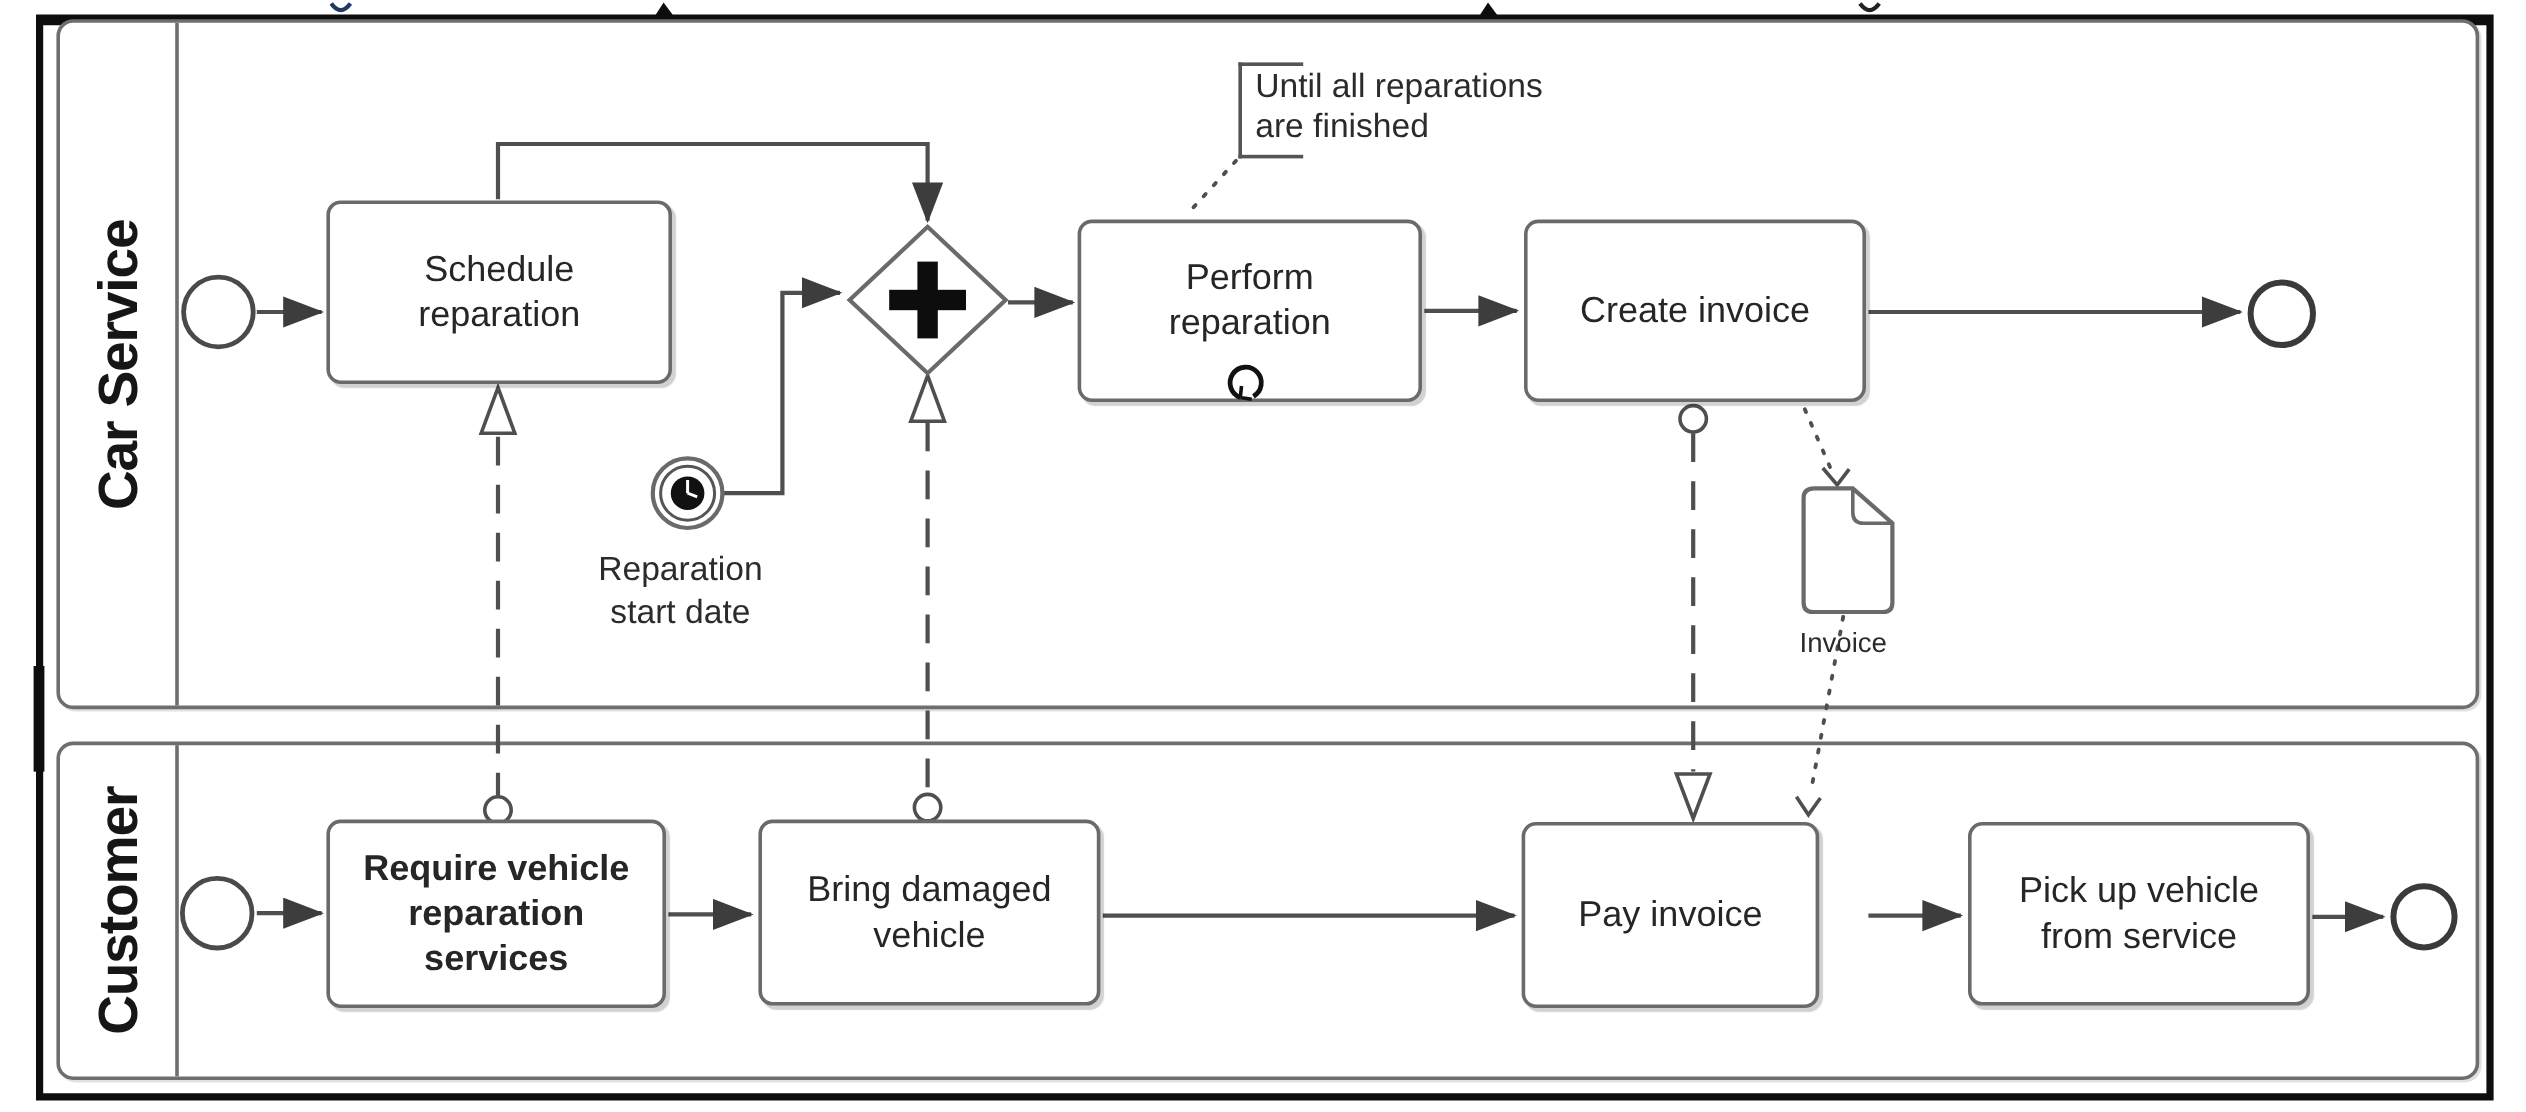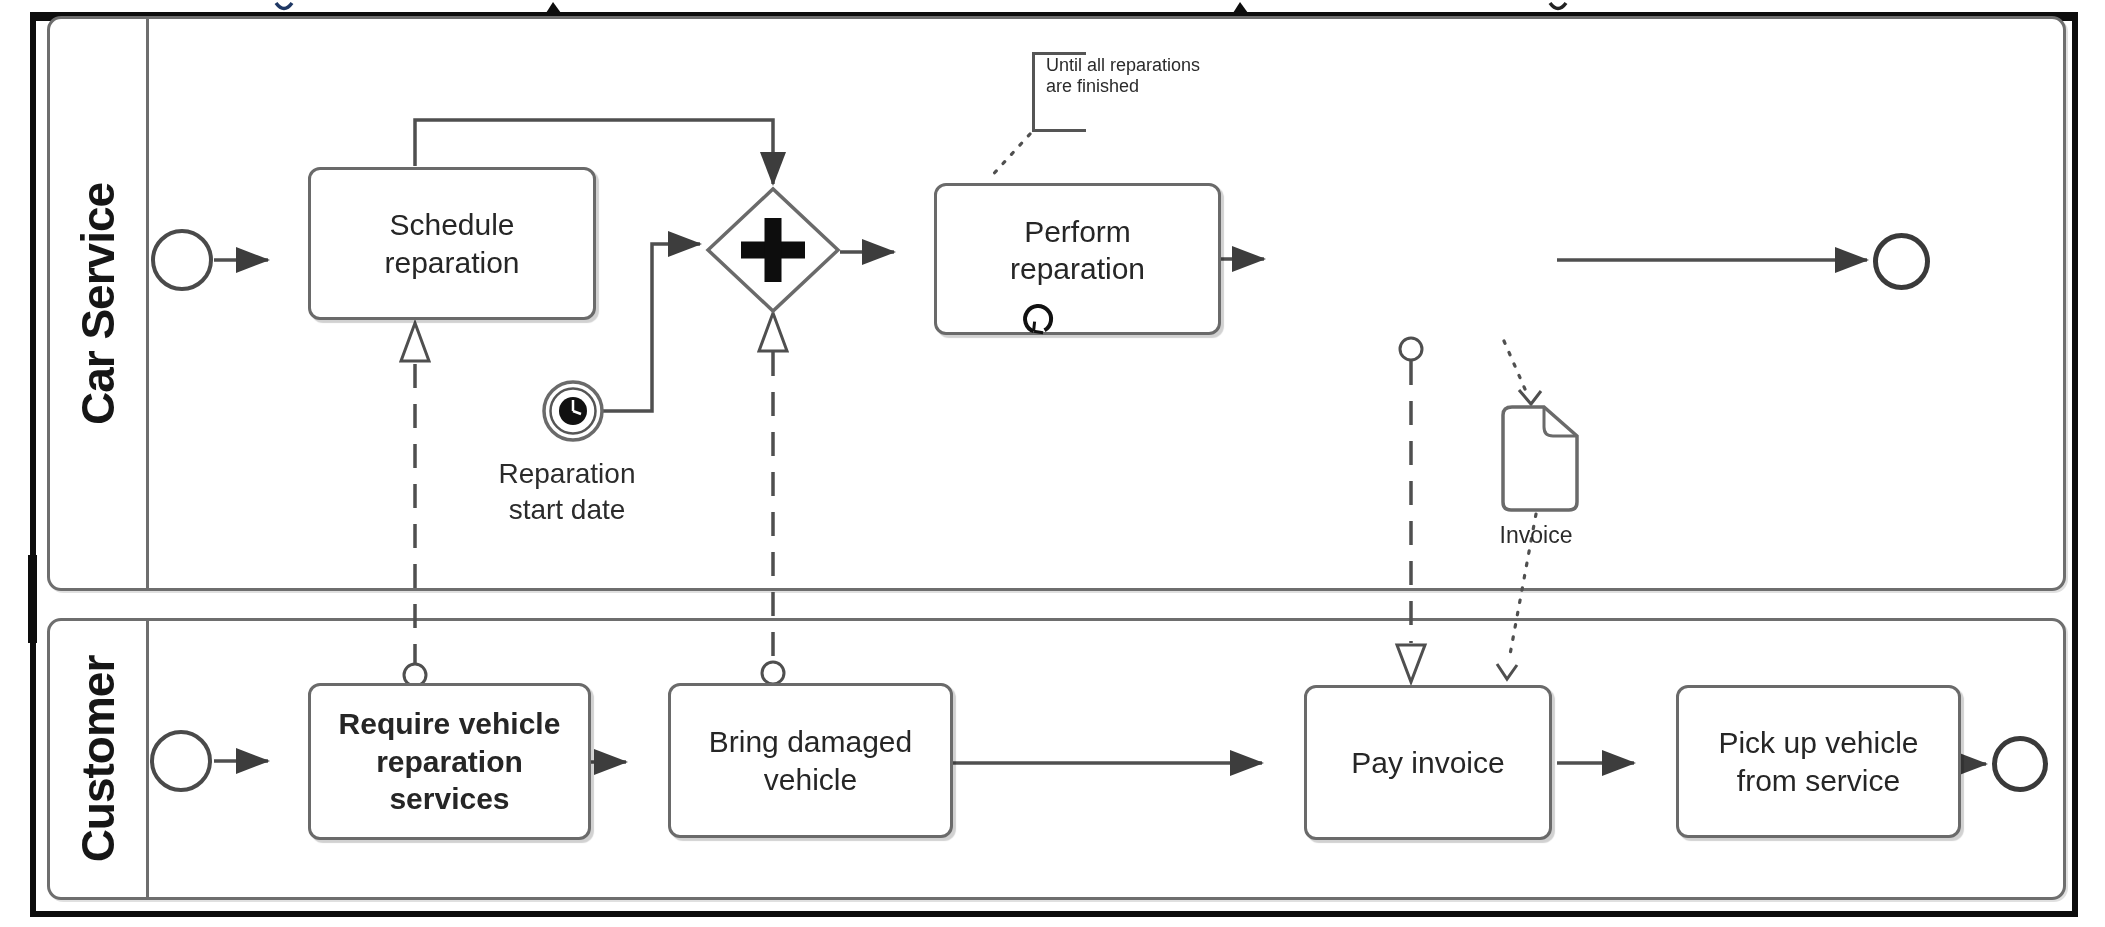--- a/index.html
+++ b/index.html
@@ -30,32 +30,32 @@
   .ot{fill:#fff;stroke:var(--line,#4f4f4f);stroke-width:3;}
   .vh{fill:none;stroke:var(--line,#4f4f4f);stroke-width:3;}
   .mc{fill:#fff;stroke:var(--line,#4f4f4f);stroke-width:3;}
   .shape{fill:#fff;stroke:var(--box_border,#6a6a6a);stroke-width:3.5;}
   .thin{fill:none;stroke:var(--box_border,#6a6a6a);stroke-width:3;}
   .ink{fill:#0d0d0d;}
 
   
   .task{position:absolute;background:#fff;border:3.5px solid var(--box_border,#6a6a6a);
         border-radius:12px;box-sizing:border-box;display:flex;align-items:center;justify-content:center;
-        box-shadow:3px 3px 1px rgba(0,0,0,0.18);margin-left:36px;}
+        box-shadow:3px 3px 1px rgba(0,0,0,0.18);}
   .task-label{font-size:30px;line-height:1.25;text-align:center;white-space:pre-line;color:var(--text,#262626);}
 
   
   .event{position:absolute;background:#fff;border-radius:50%;box-sizing:border-box;}
   .start{border:4px solid #4a4a4a;}
   .end{border:5px solid #3a3a3a;}
 
   
   .ann-bracket{position:absolute;left:1032px;top:52px;width:54px;height:80px;box-sizing:border-box;
                border-left:3.5px solid #555;border-top:3.5px solid #555;border-bottom:3.5px solid #555;}
-  .ann-text{position:absolute;left:1046px;top:55px;font-size:18px;line-height:1.18;white-space:pre-line;color:#2b2b2b;}
+  .ann-text{position:absolute;left:1046px;top:55px;font-size:28px;line-height:1.18;white-space:pre-line;color:#2b2b2b;}
   .free-label{position:absolute;font-size:28px;line-height:1.28;text-align:center;white-space:pre-line;color:#2b2b2b;}
   .loop-svg{position:absolute;left:1018px;top:299px;width:42px;height:40px;}
 </style>
 </head>
 <body>
 
 <div class="stage">
 
   <svg class="overlay" style="height:16px">
     <path d="M276,3 q8,11 16,0" stroke="#1f3864" stroke-width="3.5" fill="none"></path>
@@ -136,20 +136,23 @@
   </svg>
 
   <div class="task" style="left:272px;top:167px;width:288px;height:153px;">
     <div class="task-label">Schedule
 reparation</div>
   </div>
   <div class="task" style="left:898px;top:183px;width:287px;height:152px;">
     <div class="task-label" style="margin-bottom:18px;">Perform
 reparation</div>
   </div>
+  <div class="task" style="left:1270px;top:183px;width:285px;height:152px;">
+    <div class="task-label">Create invoice</div>
+  </div>
   <div class="task" style="left:272px;top:683px;width:283px;height:157px;font-weight:bold;">
     <div class="task-label">Require vehicle
 reparation
 services</div>
   </div>
   <div class="task" style="left:632px;top:683px;width:285px;height:155px;">
     <div class="task-label">Bring damaged
 vehicle</div>
   </div>
   <div class="task" style="left:1268px;top:685px;width:248px;height:155px;">

